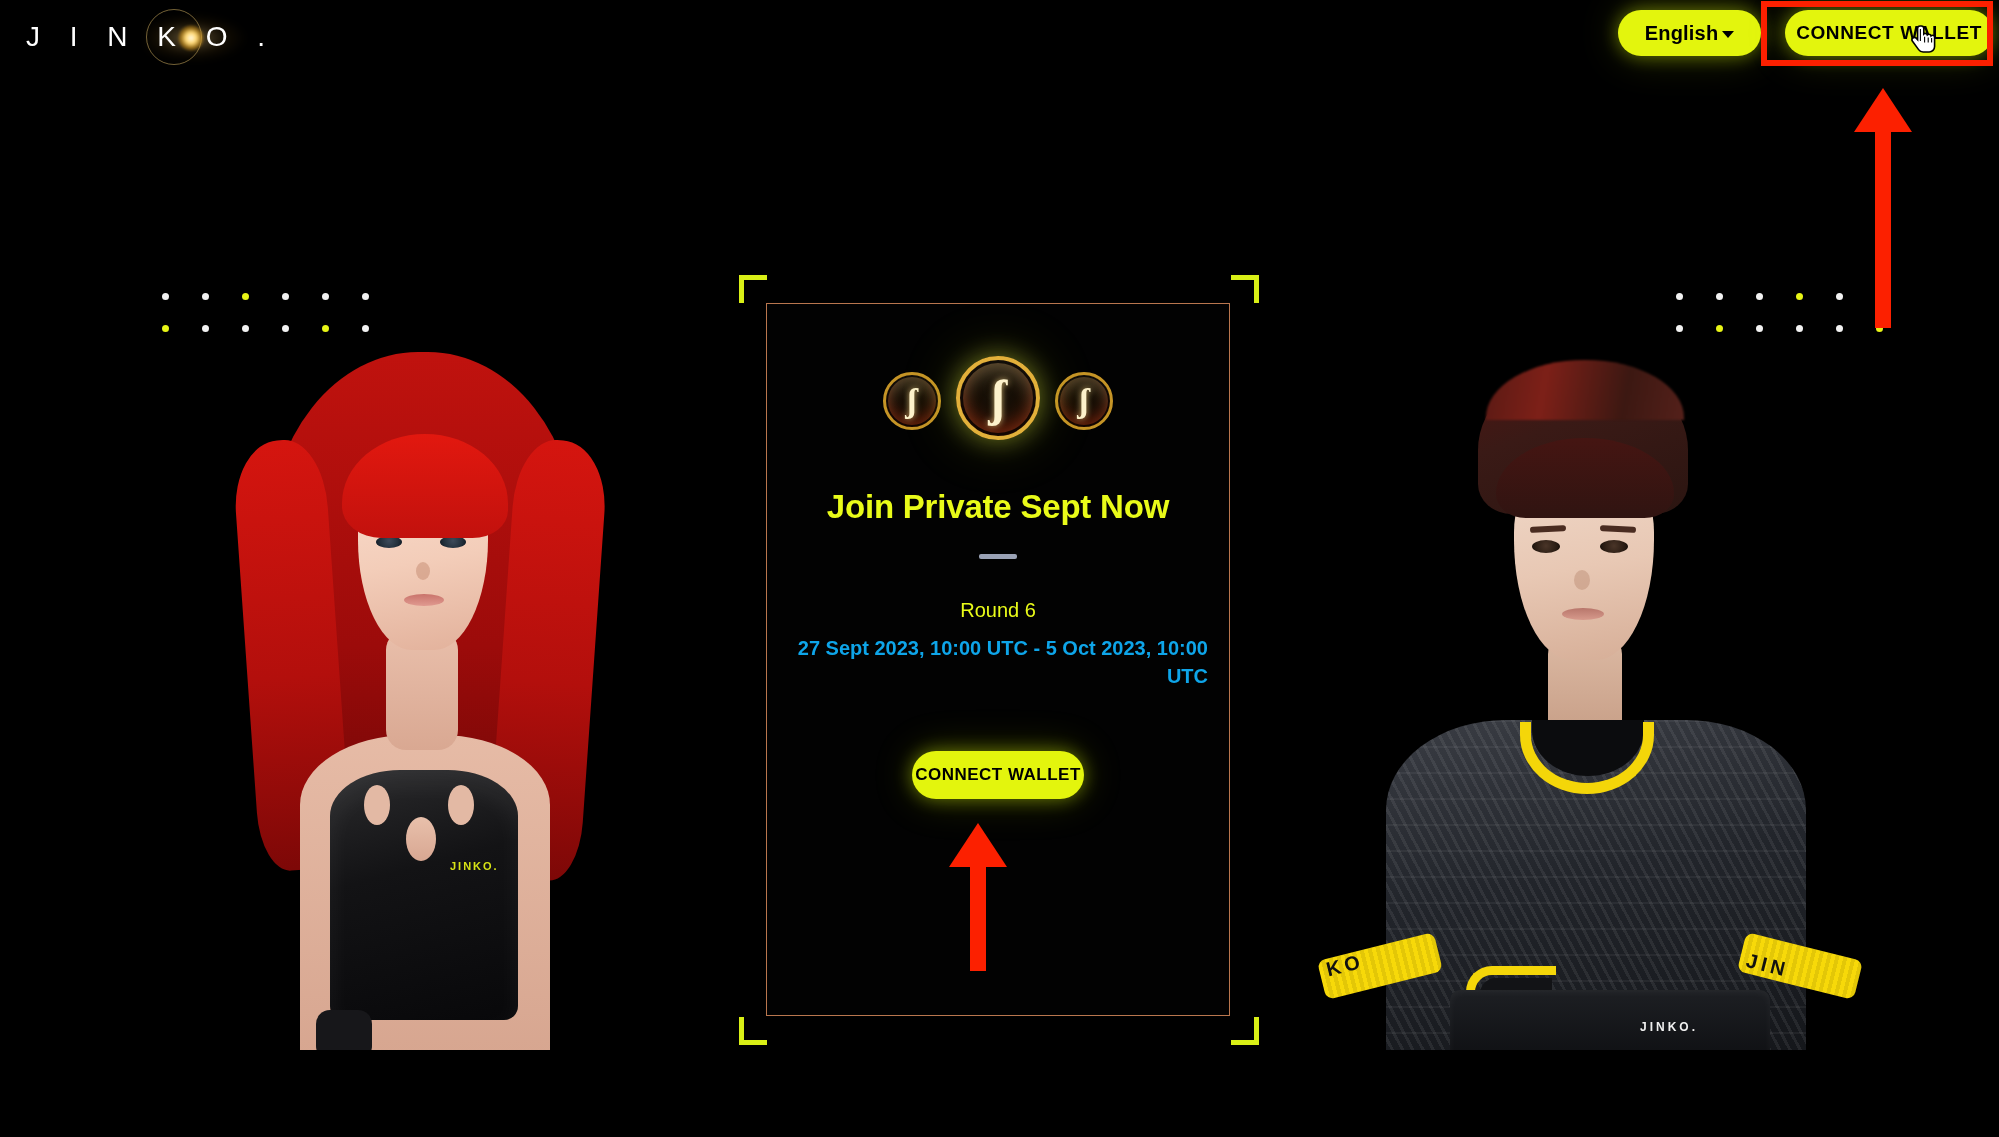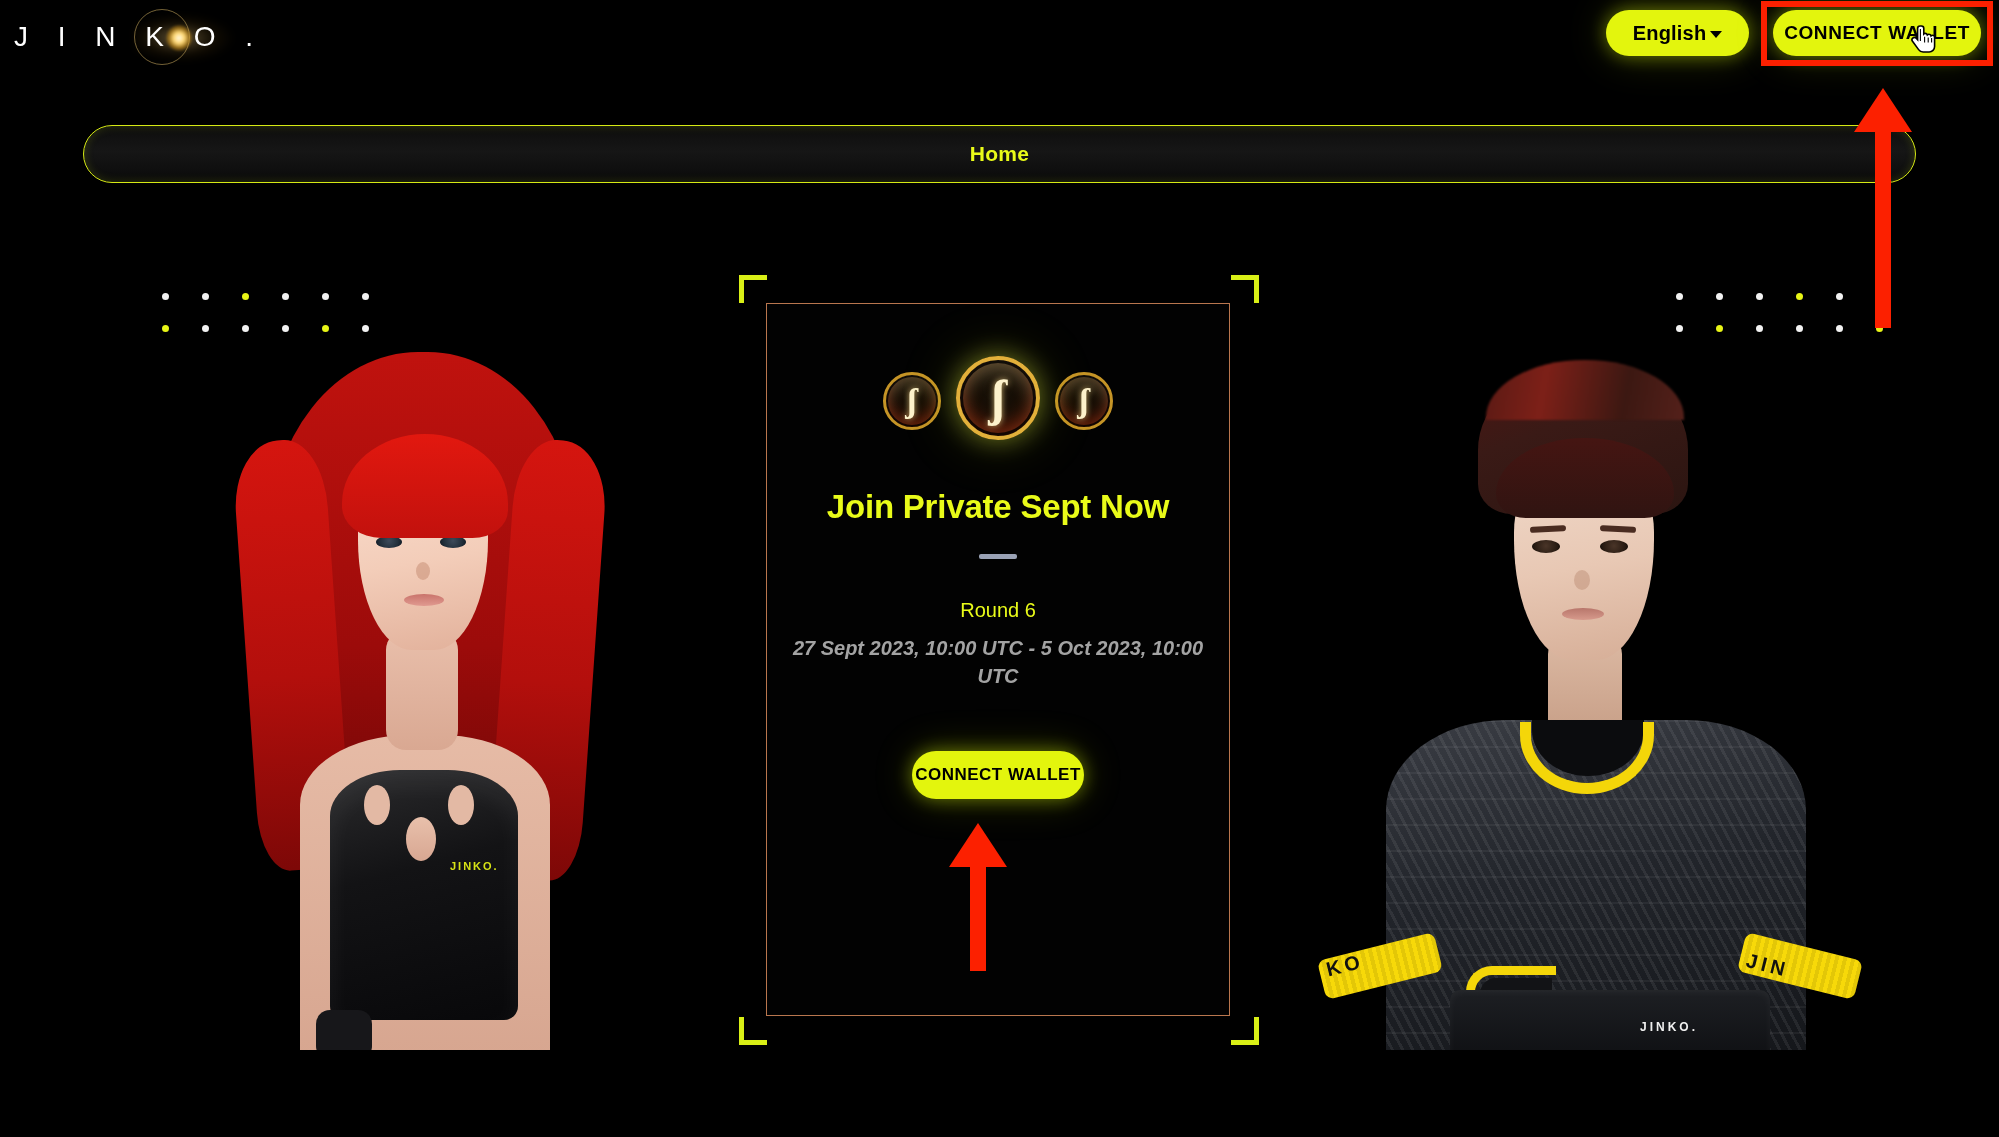--- a/index.html
+++ b/index.html
@@ -15,21 +15,21 @@
   #stage {
     position: relative;
     width: 1999px;
     height: 1137px;
     background: #000;
   }
 
   
   #header {
     position: absolute;
-    left: 0; top: 0;
+    left: 12px; top: 0;
     width: 1787px; height: 72px;
     background: #000;
     z-index: 40;
   }
 
   #logo {
     position: absolute;
     left: 14px; top: 8px;
     width: 220px; height: 58px;
   }
@@ -439,26 +439,25 @@
   }
   #round-label {
     margin-top: 40px;
     font-size: 20px;
     color: #e9fb19;
     font-weight: normal;
   }
   #date-range {
     margin-top: 12px;
     width: 420px;
-    text-align: center;
+    text-align: right;
     font-size: 20px;
     font-weight: bold;
-    color: #a3a3a3;
+    color: #0ea5e9;
     line-height: 1.42;
-    font-style: italic;
   }
   #connect-pill-panel {
     position: static;
     margin-top: 60px;
     width: 172px; height: 48px;
     font-size: 17px;
     letter-spacing: 0.5px;
   }
 
   
@@ -554,23 +553,20 @@
     <div class="dot"></div>
     <div class="dot"></div>
     <div class="dot"></div>
     <div class="dot y"></div>
     <div class="dot"></div>
     <div class="dot"></div>
     <div class="dot"></div>
     <div class="dot y"></div>
   </div>
 
-  <div id="navbar">
-    <span id="nav-home">Home</span>
-  </div>
 
   <div id="panel-frame">
     <div class="bracket tl"></div>
     <div class="bracket tr"></div>
     <div class="bracket bl"></div>
     <div class="bracket br"></div>
   </div>
 
   <div id="panel">
     <div id="coins">

